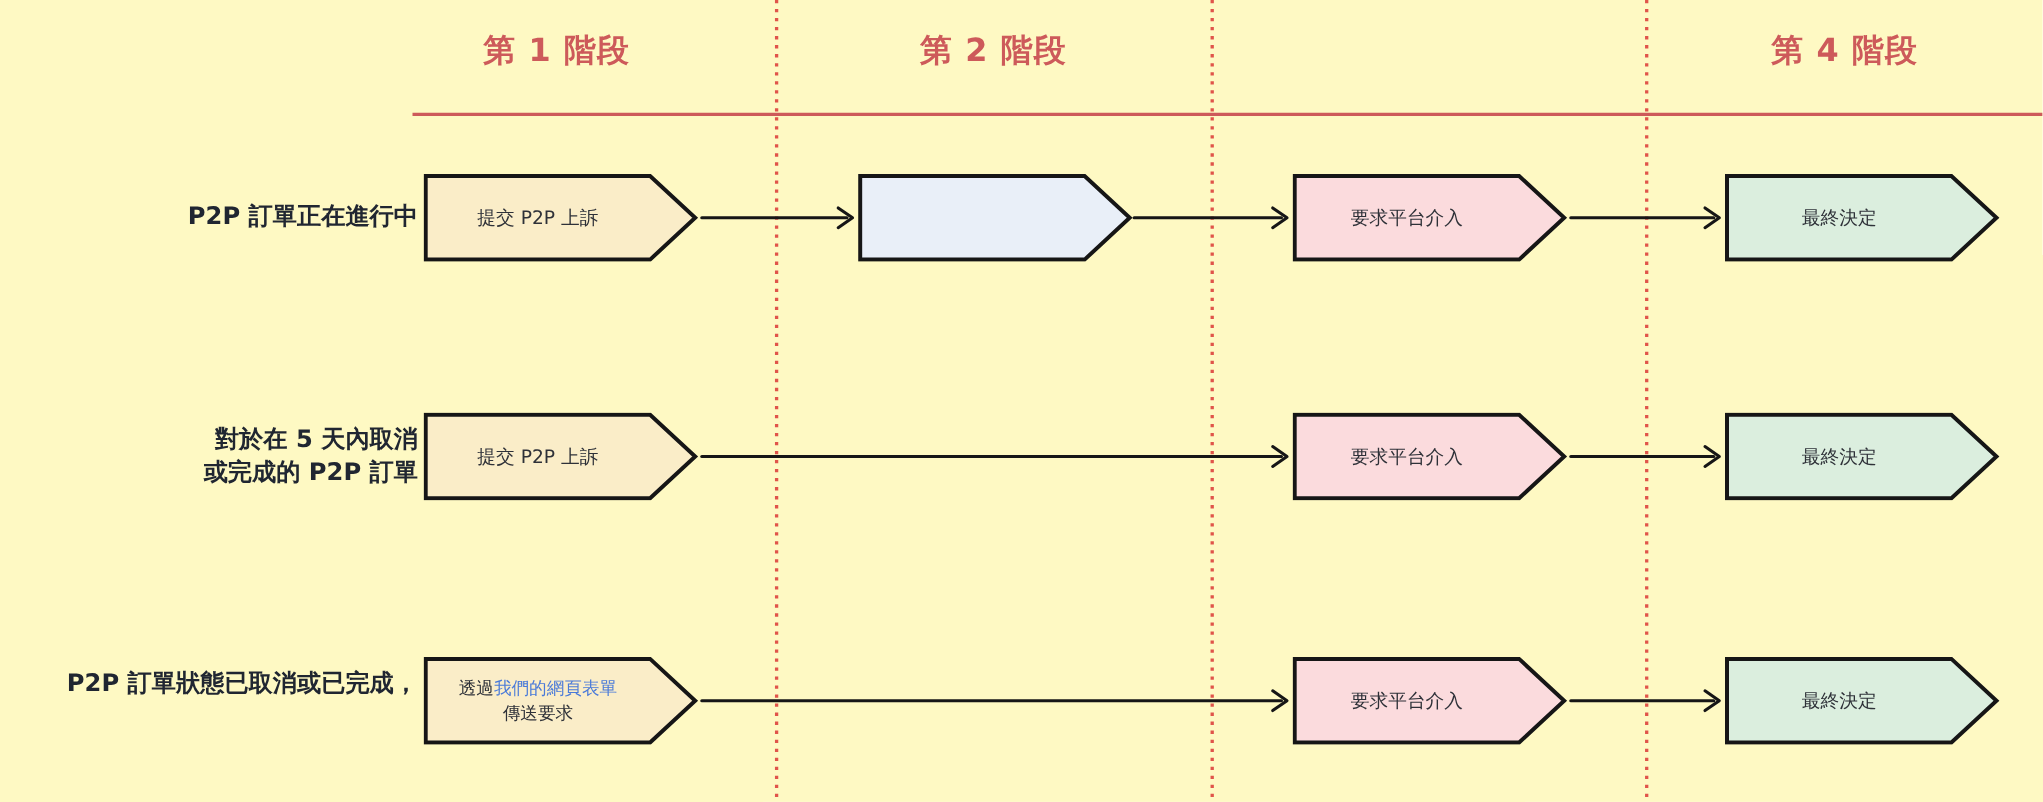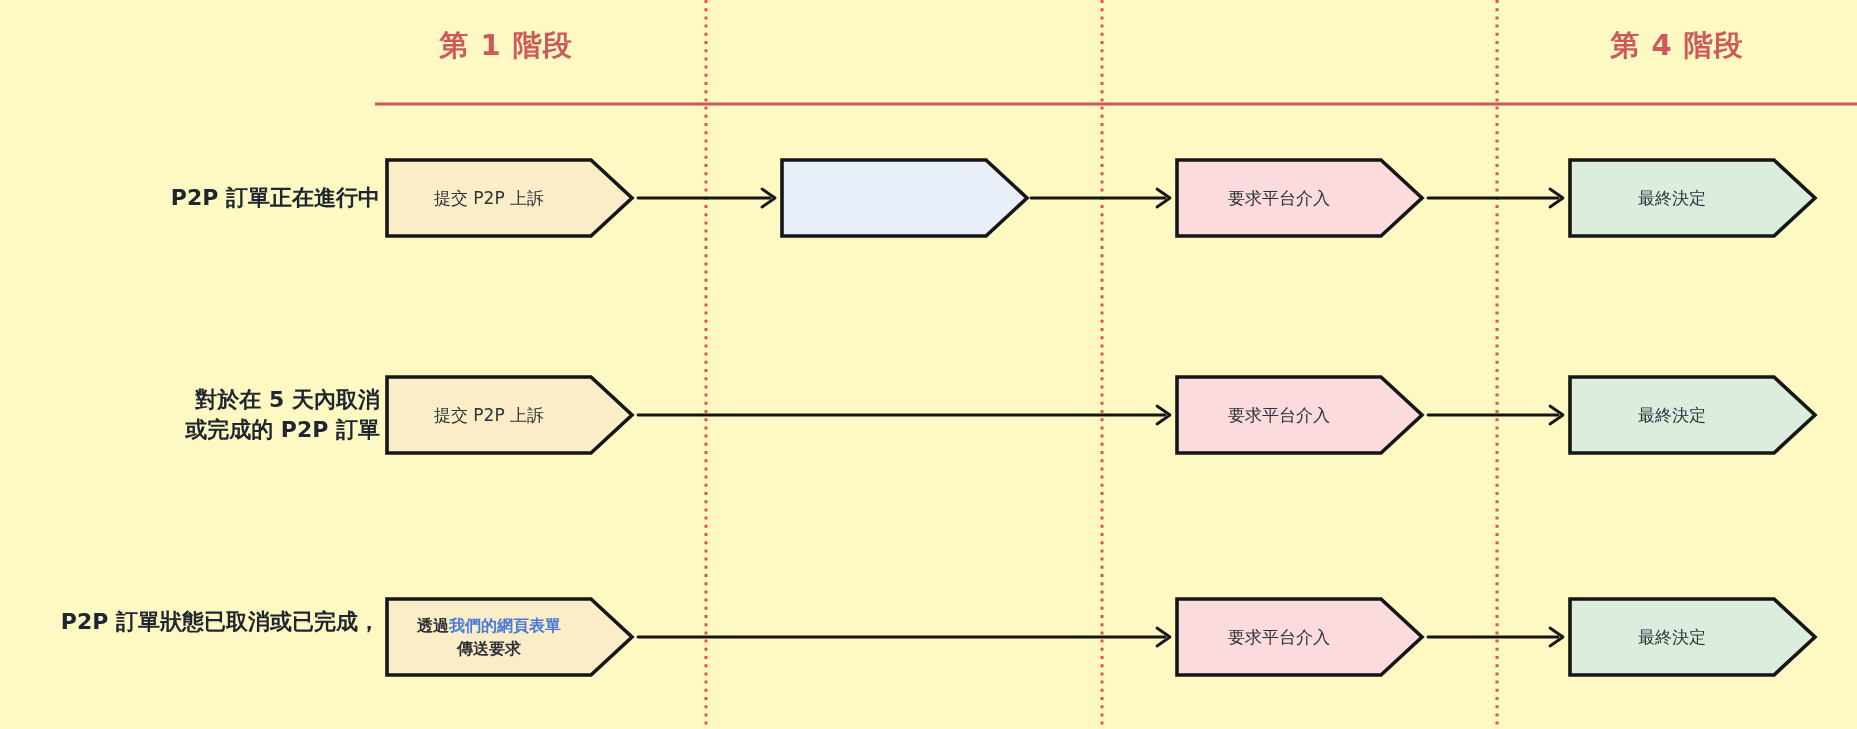--- a/index.html
+++ b/index.html
@@ -50,21 +50,21 @@
     align-items: center;
     justify-content: center;
     font-size: 17px;
     color: #2e3138;
     white-space: nowrap;
   }
   .box-label.two-line {
     flex-direction: column;
     font-size: 16px;
     line-height: 23px;
-    font-weight: 700;
+    font-weight: 400;
   }
   .link { color: #4a7ad9; }
 
   .arrows line, .arrows polyline {
     fill: none;
     stroke-width: 2.8;
     stroke-linecap: round;
     stroke-linejoin: round;
   }
   .divider { stroke-width: 3; stroke-dasharray: 3 5.2; }
@@ -108,20 +108,21 @@
         <polyline points="1157,628 1170,637 1157,646"></polyline>
       </g>
       <g>
         <line x1="1428" y1="637" x2="1558" y2="637"></line>
         <polyline points="1550,628 1563,637 1550,646"></polyline>
       </g>
     </g>
   </svg>
 
   <div class="stage-header" style="left:356px">第 1 階段</div>
+  <div class="stage-header" style="left:753px">第 2 階段</div>
   <div class="stage-header" style="left:1527px">第 4 階段</div>
 
   <div class="row-label" style="top:183px">
     <span>P2P 訂單正在進行中</span>
   </div>
   <div class="row-label" style="top:385px">
     <span>對於在 5 天內取消</span>
     <span>或完成的 P2P 訂單</span>
   </div>
   <div class="row-label" style="top:607px">

